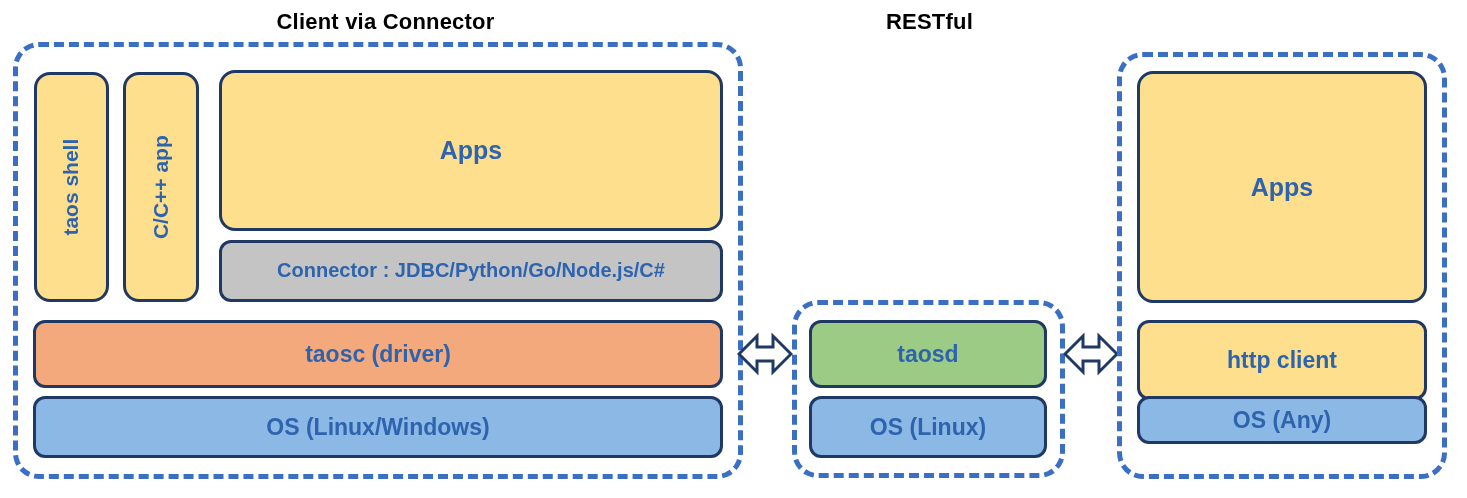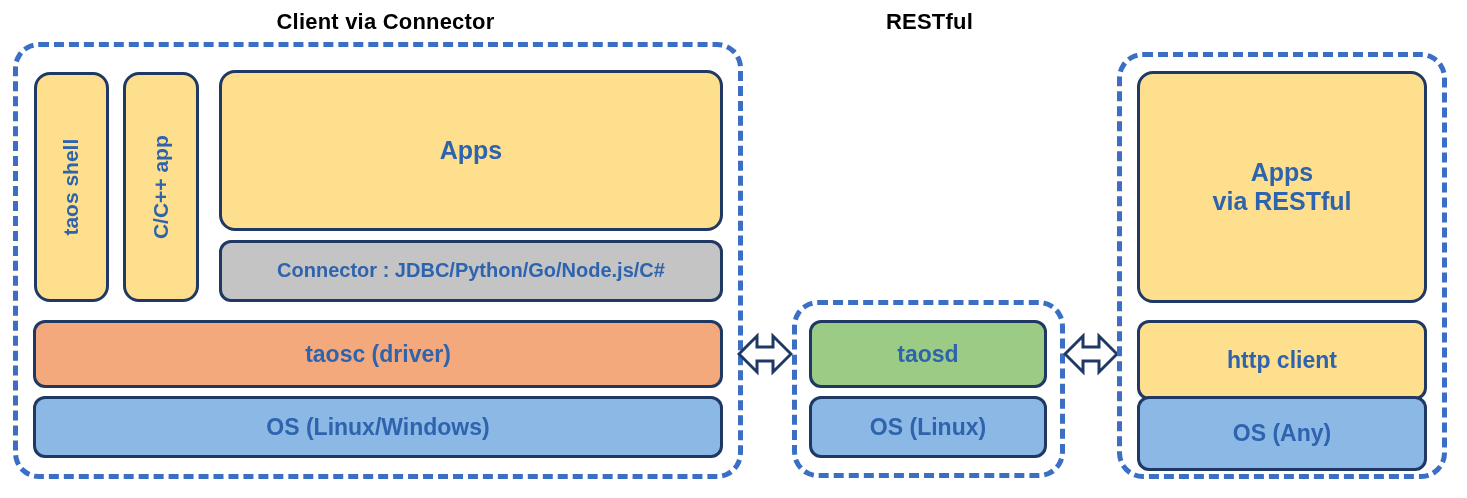--- a/index.html
+++ b/index.html
@@ -133,24 +133,23 @@
   <div class="arrow" style="left:1063px; top:327px; width:56px; height:54px;">
     <svg width="56" height="54" viewBox="0 0 56 54">
       <polygon points="2,27 20,9 20,20 36,20 36,9 54,27 36,45 36,34 20,34 20,45" fill="#ffffff" stroke="#1f3864" stroke-width="3" stroke-linejoin="miter"></polygon>
     </svg>
   </div>
 
   <div class="dashed-group" style="left:1117px; top:52px; width:330px; height:427px;"></div>
 
   <div class="box yellow tall-radius" style="left:1137px; top:71px; width:290px; height:232px; font-size:25px; flex-direction:column;">
     <span class="label-line">Apps</span>
-    <span class="label-line">via RESTful</span>
   </div>
 
   <div class="box yellow" style="left:1137px; top:320px; width:290px; height:80px; font-size:23px;">
     <span>http client</span>
   </div>
 
-  <div class="box blue" style="left:1137px; top:396px; width:290px; height:75px; font-size:23px;">
+  <div class="box blue" style="left:1137px; top:396px; width:290px; height:48px; font-size:23px;">
     <span>OS (Any)</span>
   </div>
 
 </div>
 
 </body></html>

